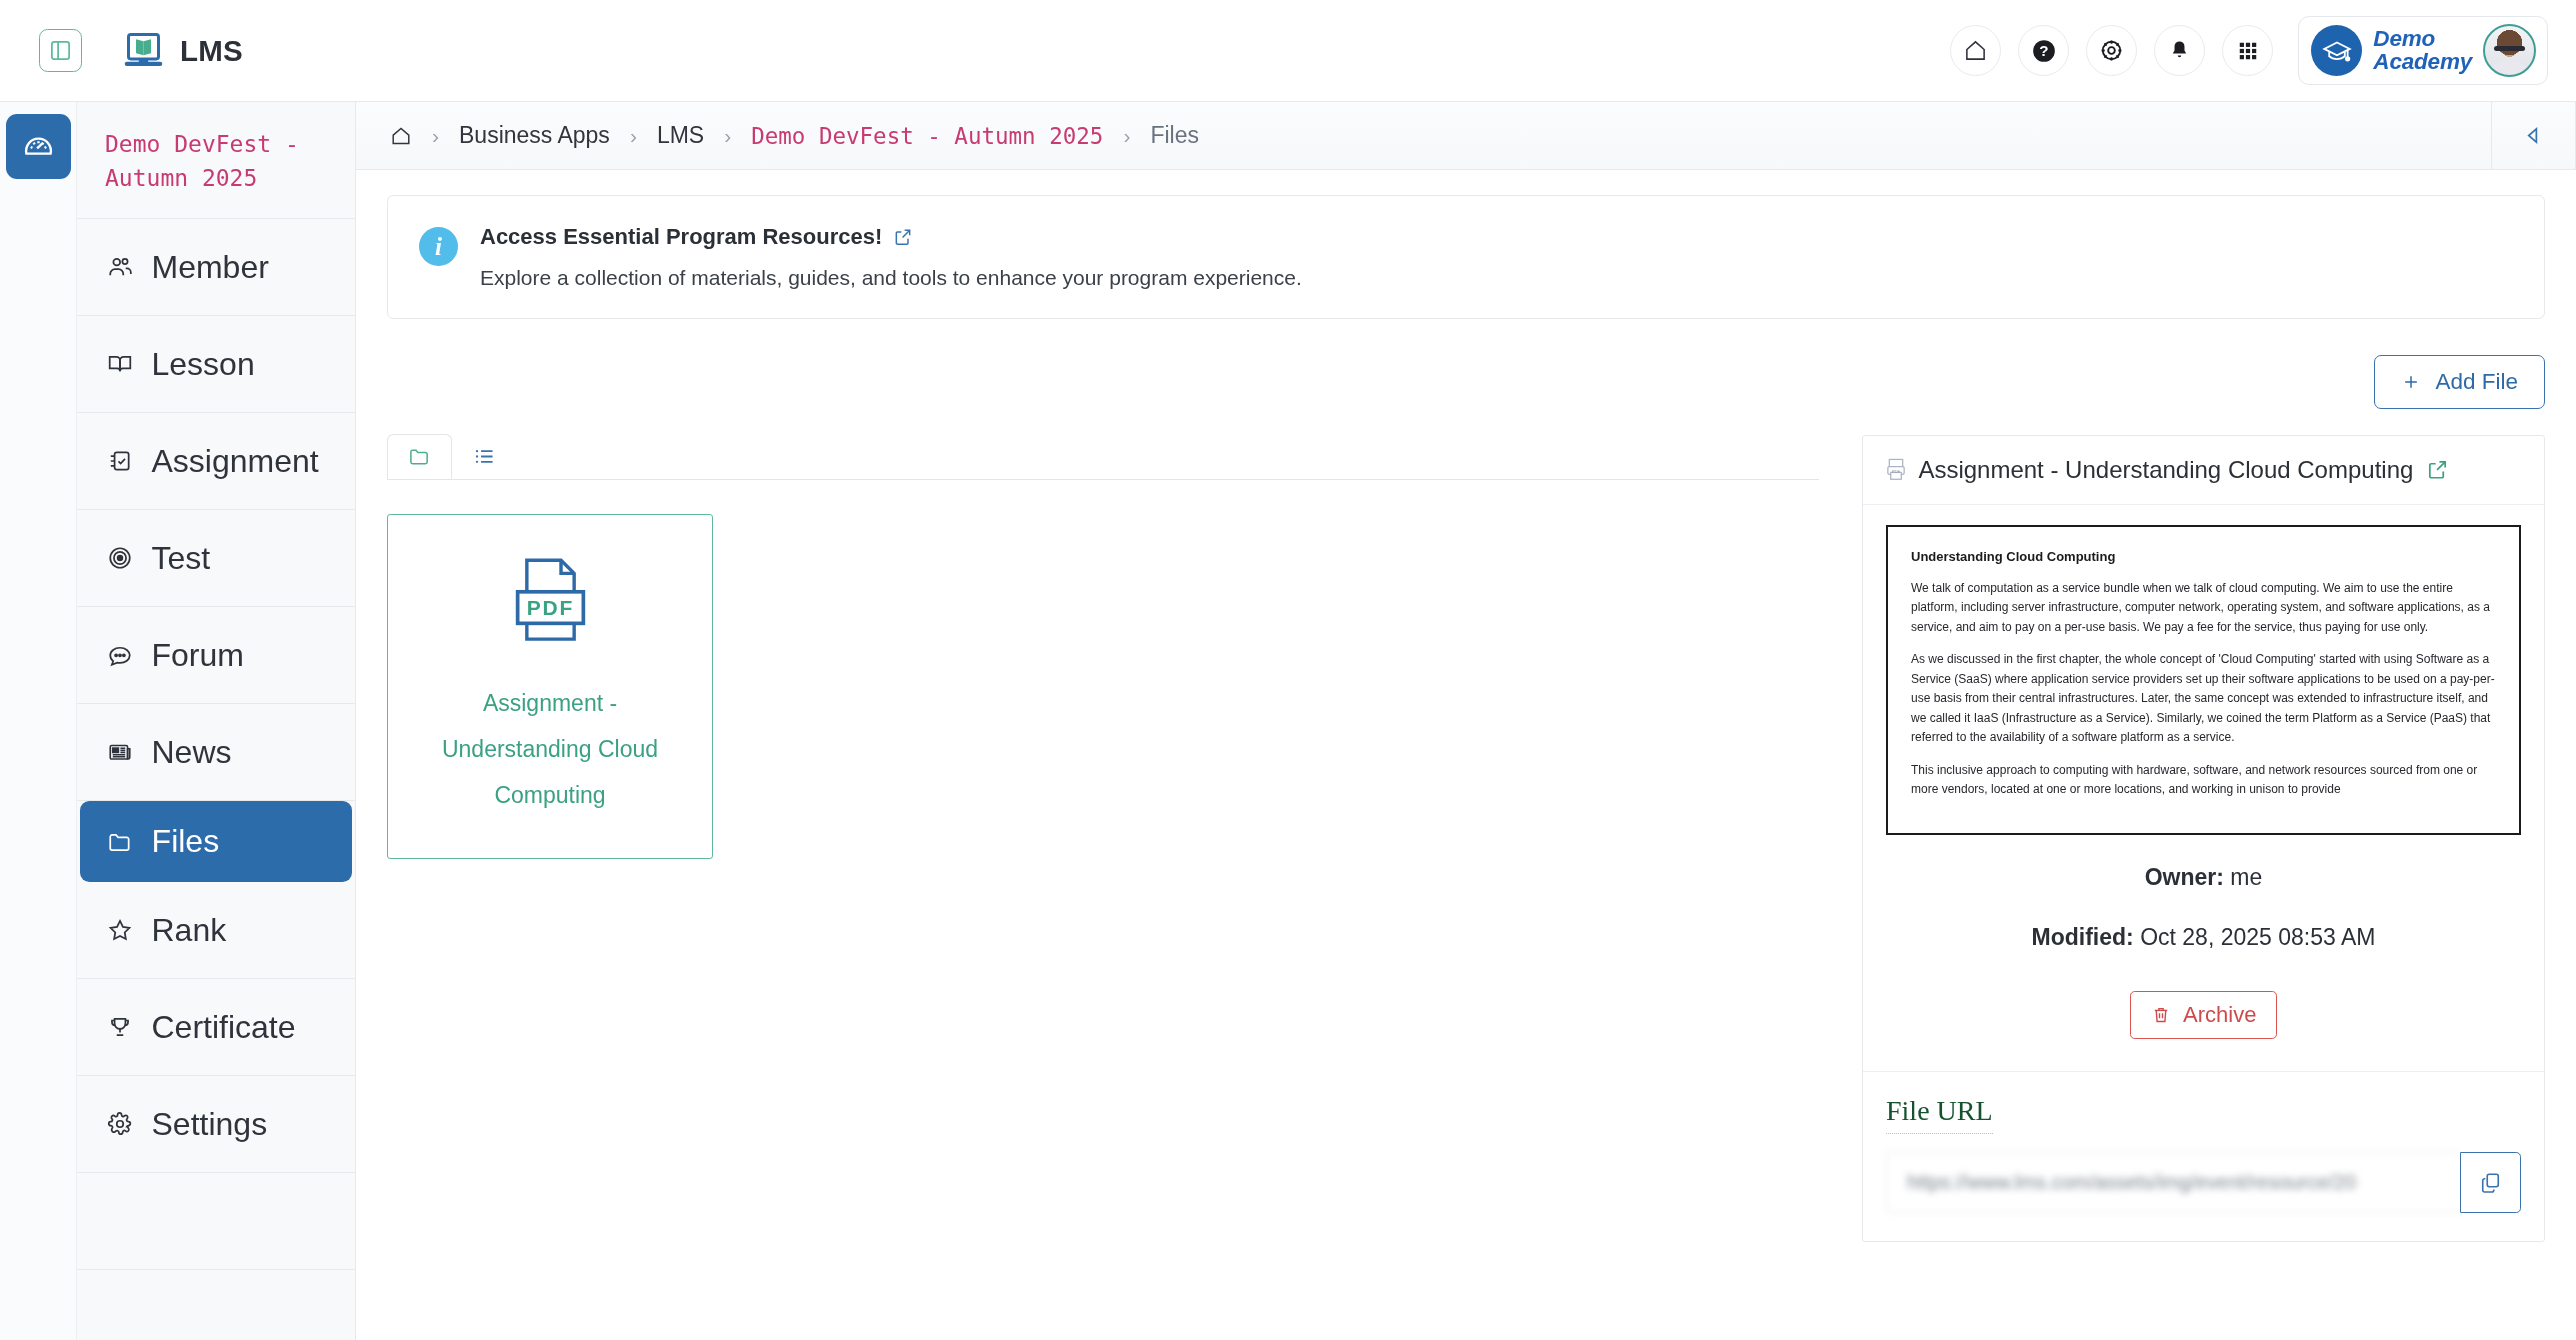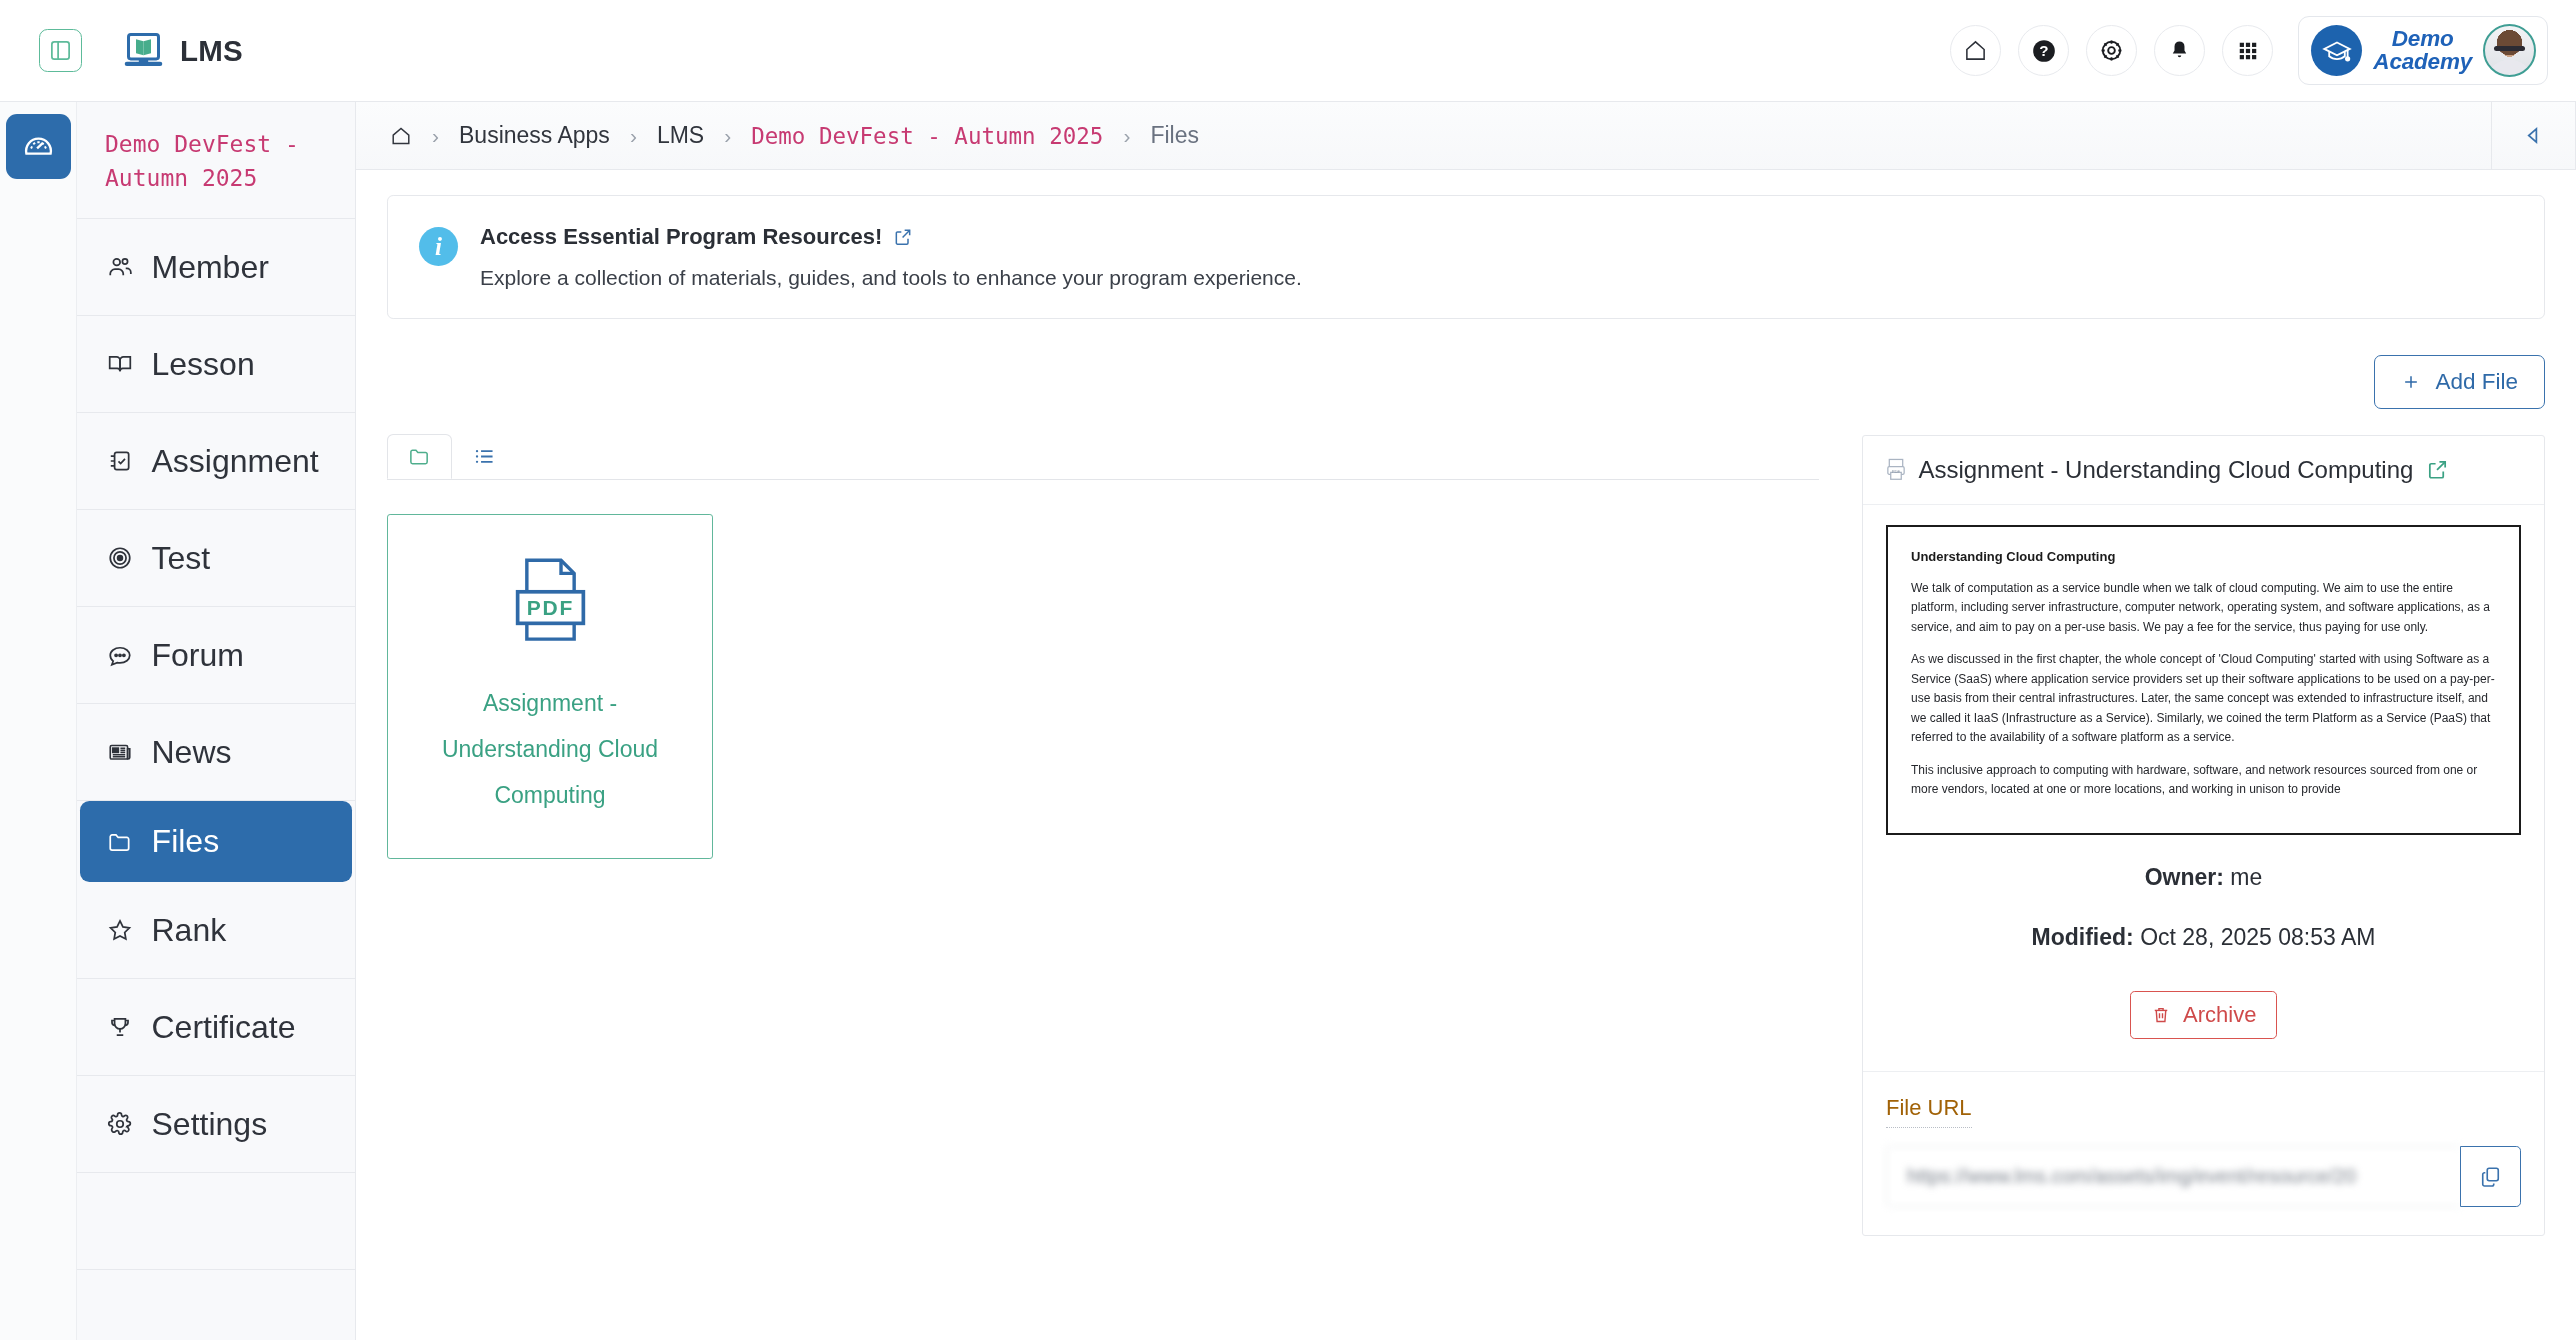--- a/index.html
+++ b/index.html
@@ -30,21 +30,21 @@
     margin-left:auto; display:flex; align-items:center; gap:17px; margin-right:28px;
   }
   .icon-btn {
     width:51px; height:51px; border-radius:50%;
     border:0.8px solid #e8eaee; background:#fff;
     display:flex; align-items:center; justify-content:center; cursor:pointer;
   }
   .account-chip {
     display:flex; align-items:center; gap:11px;
     border:0.8px solid #e4e7ec; border-radius:11px;
-    padding:7px 11px 7px 12.4px; margin-left:7.8px; background:#fff; cursor:pointer;text-align:center;
+    padding:7px 11px 7px 12.4px; margin-left:7.8px; background:#fff; cursor:pointer;
   }
   .acad-logo { width:51px; height:51px; border-radius:50%; background:#1d63ae;
     display:flex; align-items:center; justify-content:center; flex:0 0 auto;}
   .acad-name {
     font-size:22.5px; line-height:1.02; font-style:italic; font-weight:700;
     color:#1f62b8; letter-spacing:-0.2px; white-space:pre-line;
   }
   .avatar {
     width:53px; height:53px; border-radius:50%;
     border:2.3px solid #3f9e94; overflow:hidden; flex:0 0 auto;
@@ -182,22 +182,22 @@
   .meta-row { margin-top:33px; }
   .meta-row:first-child { margin-top:29.5px; }
   .meta-row b { font-weight:700; }
   .archive-wrap { display:flex; justify-content:center; margin-top:40px; padding-bottom:9.3px; }
   .btn-archive {
     display:flex; align-items:center; gap:12.4px; cursor:pointer;
     border:1.2px solid #d9534f; border-radius:4.7px; background:#fff;
     color:#cf4a4a; font-size:22px; padding:10px 20px;
   }
   .url-sec { border-top:0.8px solid #edeff2; padding:23px 23px 28px; }
-  .url-label { font-size:22px; color:#a16207; border-bottom:1.6px dotted #b9bec6;
-    display:inline-block; padding-bottom:5.4px; }
+  .url-label { font-size:28px; color:#14532d; border-bottom:1.6px dotted #b9bec6;
+    display:inline-block; padding-bottom:5.4px;font-family:Liberation Serif, serif; }
   .url-input-row { display:flex; margin-top:18.6px; }
   .url-input {
     flex:1; height:61px; border:0.8px solid #e1e4e8; border-right:none;
     border-radius:4.7px 0 0 4.7px; padding:0 20px; display:flex; align-items:center;
     font-size:20px; color:#7b828c; overflow:hidden; white-space:nowrap;
     filter: blur(3.9px); cursor:text;
   }
   .url-copy {
     width:61px; height:61px; border:1.2px solid #3a72ad; border-radius:0 4.7px 4.7px 0;
     display:flex; align-items:center; justify-content:center; cursor:pointer; background:#fff;

